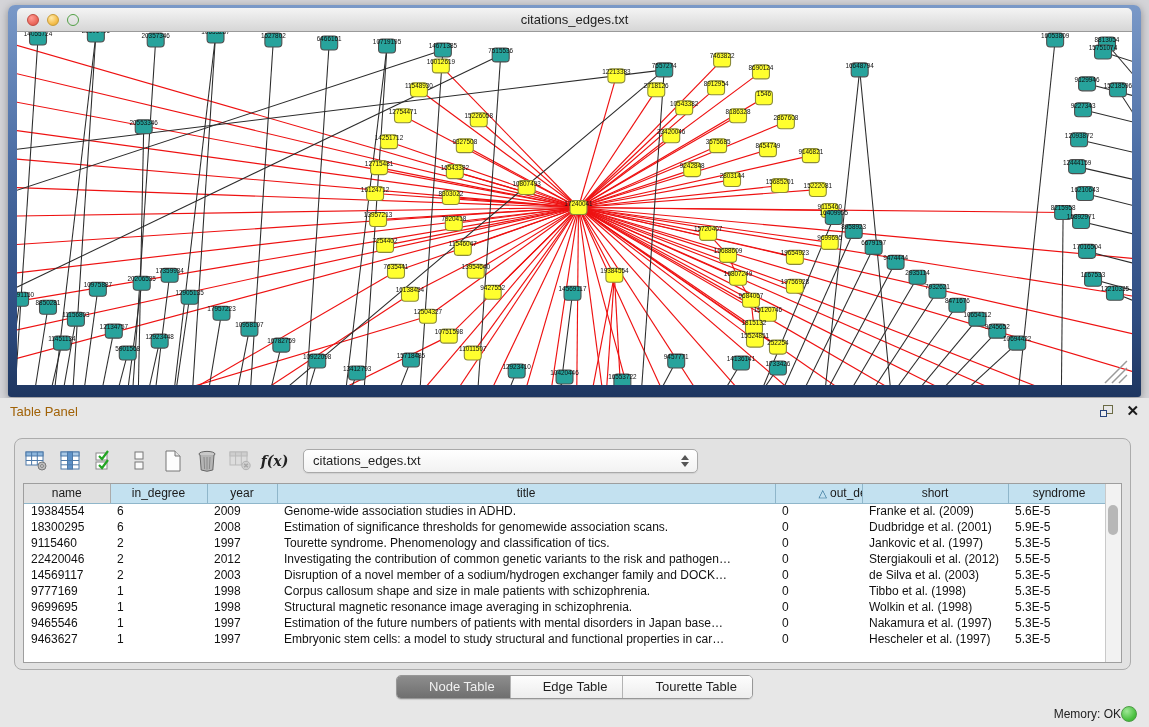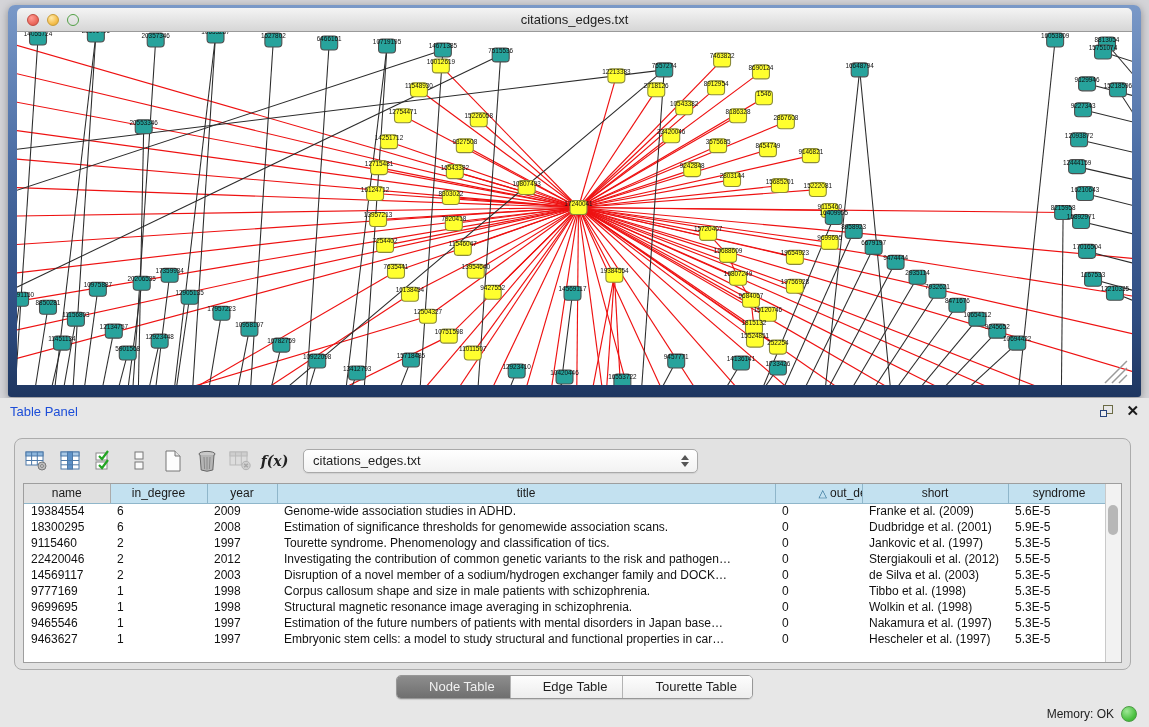--- a/index.html
+++ b/index.html
@@ -18,21 +18,21 @@
   .tl.red{background:radial-gradient(circle at 35% 30%,#FF9C94,#EC6A5E 60%,#D5544A);border:1px solid #C14A41;}
   .tl.yellow{background:radial-gradient(circle at 35% 30%,#FFE9A8,#F5BF4F 60%,#DFA733);border:1px solid #C99D37;}
   .tl.green{background:radial-gradient(circle at 35% 30%,#B5EFA8,#62C554 60%,#4AA83E;);border:1px solid #51A045;}
   .wtitle{flex:1;text-align:center;font-size:13px;color:#222;}
   .wcontent{position:relative;height:353px;background:#FFFFFF;overflow:hidden;}
   .wcontent svg{display:block;}
 
   
   .south{position:absolute;left:0;top:398px;width:1149px;height:329px;background:#E7E7E7;}
   .south-header{height:26px;display:flex;align-items:center;padding:0 10px;}
-  .south-title{font-size:13px;color:#1d4ed8;flex:1;}
+  .south-title{font-size:13px;color:#a16207;flex:1;}
   .hdr-icons{display:flex;align-items:center;gap:12px;}
   .float-ic{position:relative;width:14px;height:13px;}
   .float-ic .sq1{position:absolute;left:3px;top:0;width:8px;height:7px;border:1.5px solid #6B6B45;background:transparent;}
   .float-ic .sq2{position:absolute;left:0;top:5px;width:5px;height:5px;border:1.5px solid #27437A;background:#EFEFEF;}
   .close-ic{font-size:15px;font-weight:bold;color:#1A1A1A;line-height:14px;}
 
   .inset{position:absolute;left:14px;top:40px;width:1117px;height:232px;border:1px solid #ACACAC;border-radius:8px;
          background:#E2E2E2;box-sizing:border-box;padding:5px 6px 6px 6px;}
   .toolbar{height:33px;display:flex;align-items:center;gap:7px;padding-left:2px;}
   .tbtn{width:27px;height:27px;border:none;background:transparent;display:flex;align-items:center;justify-content:center;padding:0;}
@@ -56,21 +56,21 @@
   .vscroll{position:absolute;right:0;top:0;bottom:0;width:15px;background:#F2F2F2;border-left:1px solid #C9C9C9;}
   .vthumb{position:absolute;left:2px;top:21px;width:10px;height:30px;border-radius:6px;background:#B7B7B7;}
 
   .tabs-row{position:absolute;left:0;top:277px;width:1149px;display:flex;justify-content:center;}
   .seg{display:inline-flex;border:1px solid #979797;border-radius:5px;overflow:hidden;background:#F6F6F6;box-shadow:0 1px 1px rgba(0,0,0,.12);}
   .seg .tab{font-size:13px;padding:3px 15px 4px 32px;background:linear-gradient(180deg,#FDFDFD,#EDEDED);color:#1F1F1F;border:none;border-left:1px solid #B3B3B3;}
   .seg .tab:first-child{border-left:none;}
   .seg .tab.active{background:linear-gradient(180deg,#8D8D8D,#6F6F6F);color:#F1F1F1;}
 
   .statusbar{position:absolute;left:0;top:700px;width:1149px;height:27px;display:flex;align-items:center;justify-content:flex-end;padding-right:12px;box-sizing:border-box;}
-  .mem-label{font-size:12px;color:#222;margin-right:7px;}
+  .mem-label{font-size:12px;color:#222;margin-right:0;}
   .mem-dot{width:14px;height:14px;border-radius:50%;background:radial-gradient(circle at 35% 30%,#9FE896,#49C03F 65%,#36A52E);border:1px solid #4C9B44;}
 </style>
 </head>
 <body>
 
 <div class="app">
 
   <div class="desktop">
     <div class="window">
       <div class="titlebar">

